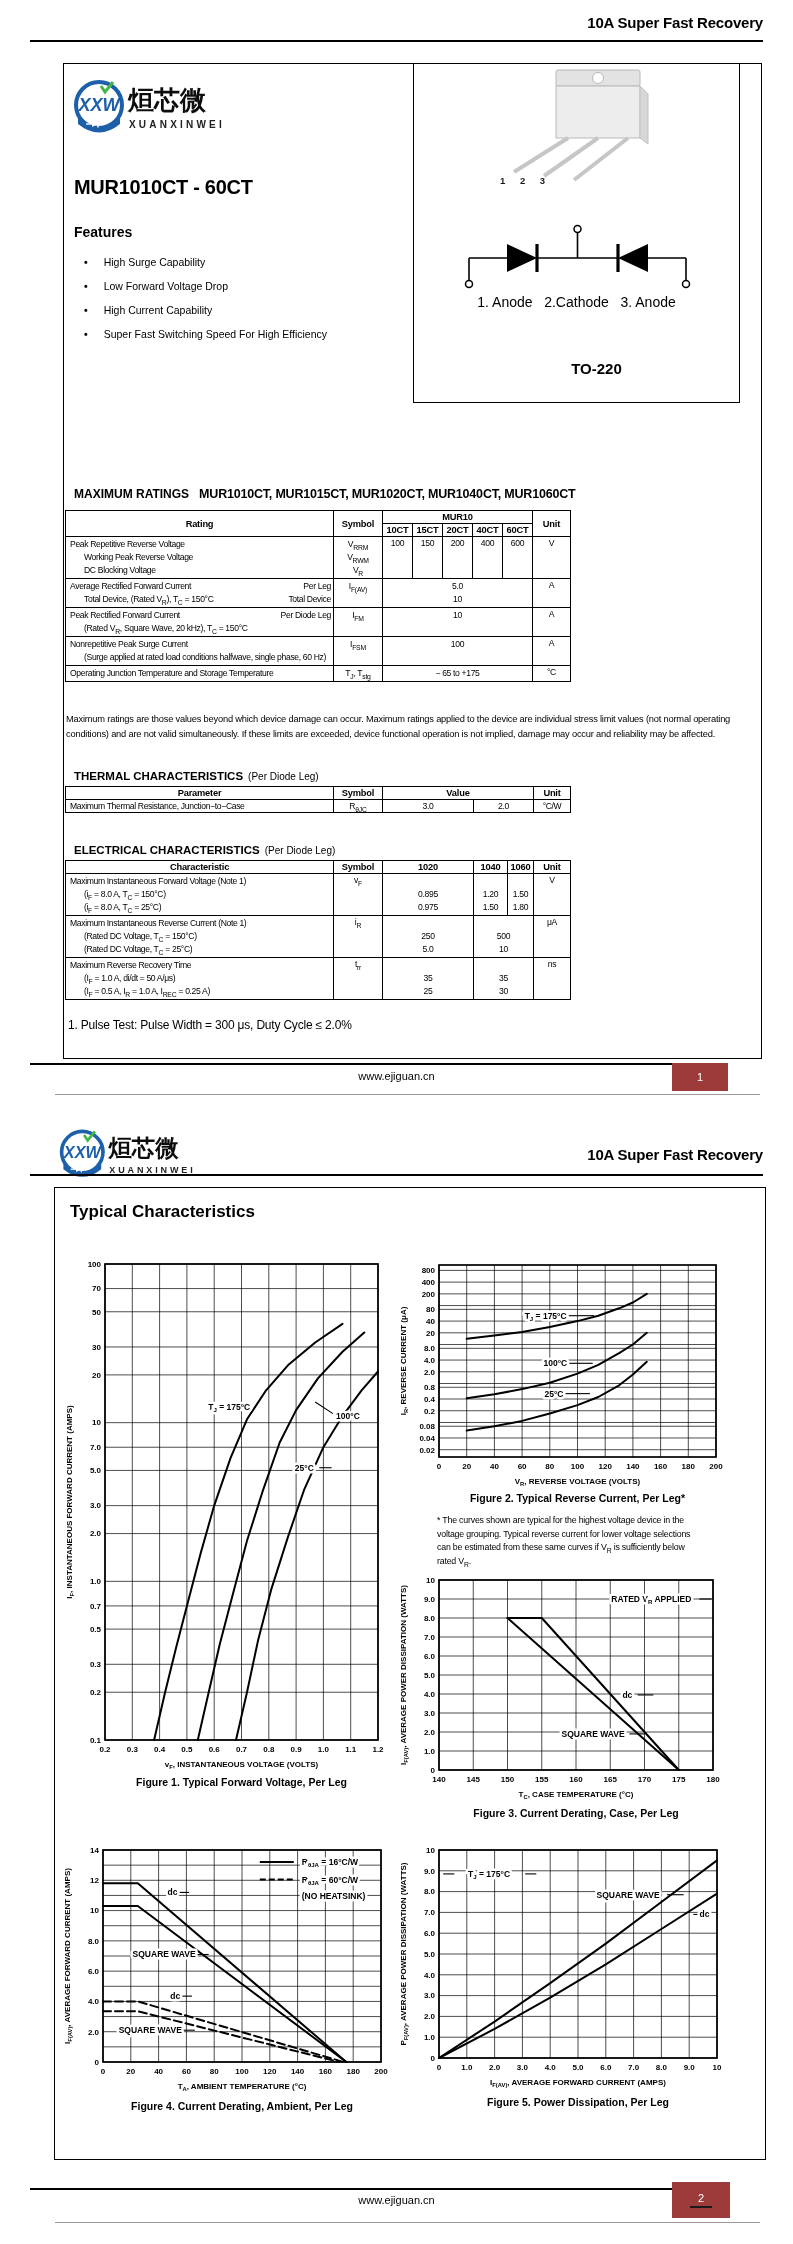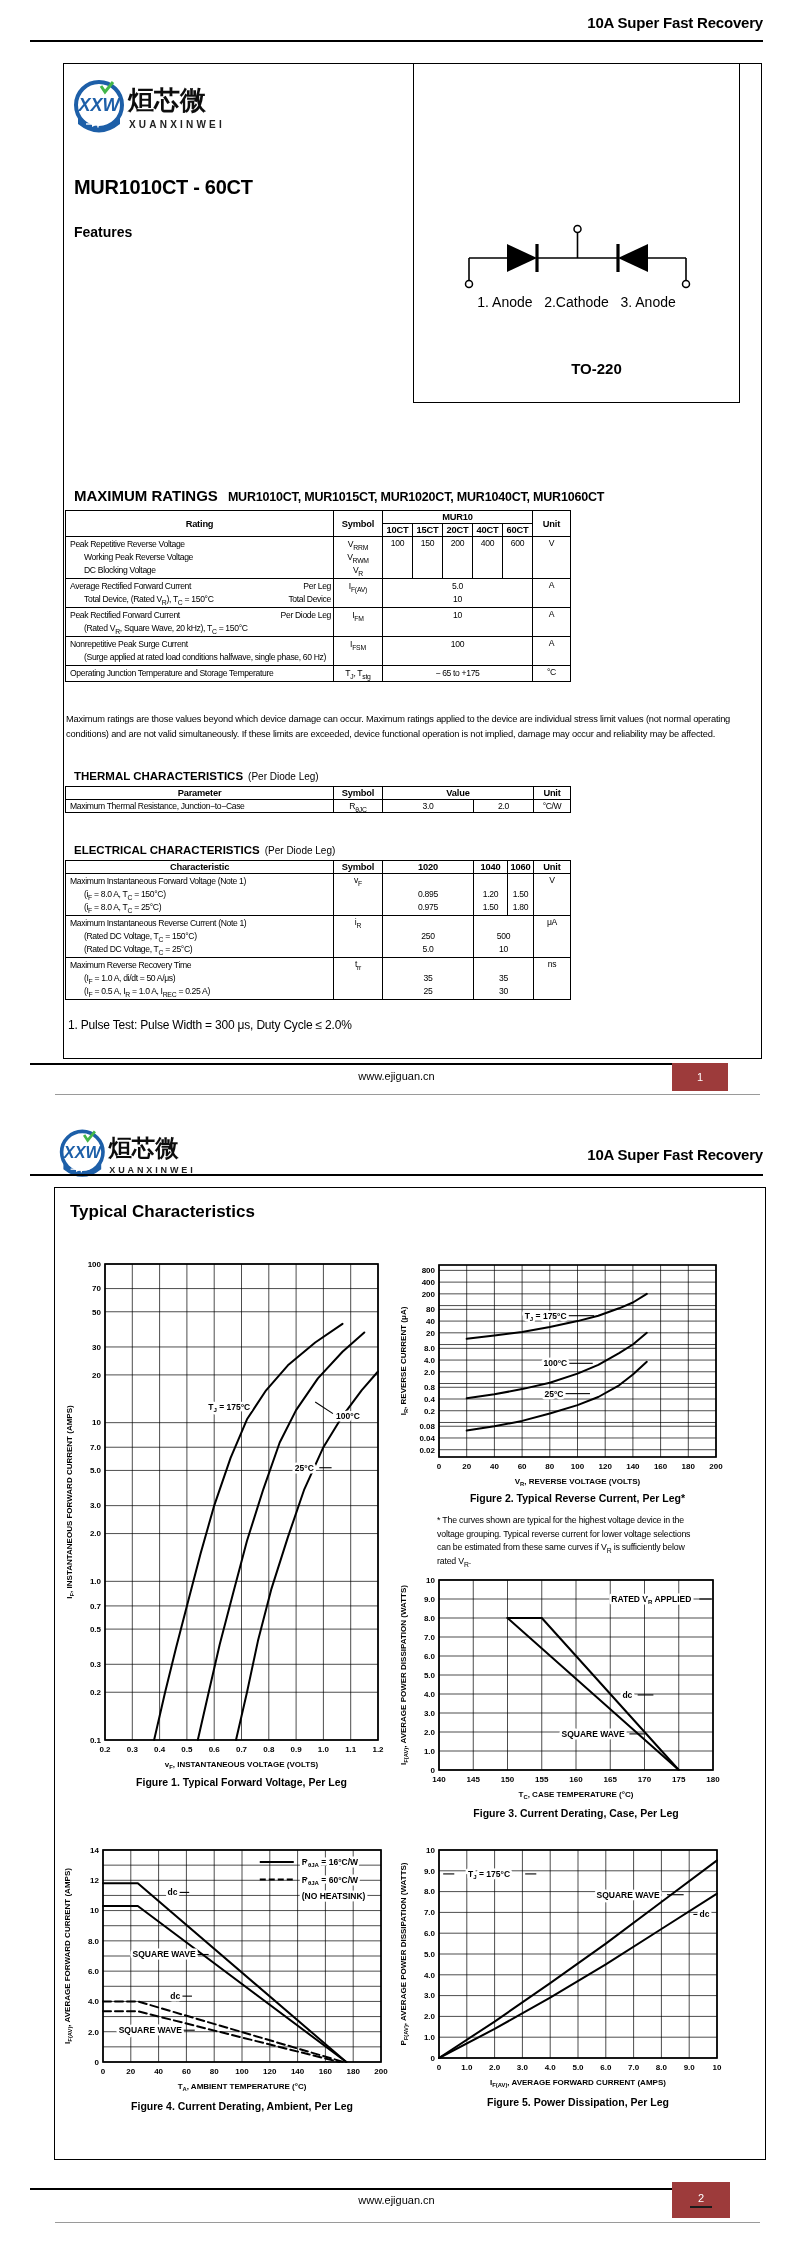--- a/index.html
+++ b/index.html
@@ -13,21 +13,21 @@
   .grayrule{position:absolute;background:#9a9a9a;}
   .frame{position:absolute;border:1.6px solid #000;}
   .part-title{font-size:20px;font-weight:bold;letter-spacing:-0.3px;}
   .features-title{font-size:14px;font-weight:bold;}
   ul.features{list-style:none;}
   ul.features li{font-size:10.5px;margin-bottom:12px;white-space:nowrap;}
   ul.features li::before{content:"•";font-weight:bold;margin-right:16px;}
   .pkg-name{font-size:15px;font-weight:bold;text-align:center;}
   .pin-names{font-size:14px;text-align:center;white-space:pre;}
   .sec-head{display:flex;align-items:baseline;white-space:nowrap;}
-  .sec-head .h-small{font-size:15px;font-weight:bold;}
+  .sec-head .h-small{font-size:12px;font-weight:bold;}
   .sec-head .h-models{font-size:12.5px;font-weight:bold;margin-left:10px;letter-spacing:-0.2px;}
   .sec-head .h-big{font-size:11.5px;font-weight:bold;}
   .sec-head .h-suffix{font-size:10px;margin-left:5px;}
   table{border-collapse:collapse;table-layout:fixed;background:#fff;}
   td,th{border:1px solid #000;font-size:8.6px;letter-spacing:-0.35px;padding:1px 2px 1px 4px;vertical-align:top;overflow:hidden;}
   th{font-size:9.3px;text-align:center;vertical-align:middle;padding:1px 1px;letter-spacing:-0.2px;}
   td.ctr{text-align:center;padding:1px 1px;}
   .tline{display:flex;justify-content:space-between;white-space:nowrap;line-height:13px;}
   .tline .ind{padding-left:14px;}
   .tline .rlab{margin-left:auto;padding-left:4px;}
@@ -62,21 +62,38 @@
     <line x1="14" y1="48" x2="20" y2="48" stroke="#fff" stroke-width="1.4"></line>
     <line x1="26" y1="48" x2="33" y2="48" stroke="#fff" stroke-width="1.4"></line>
     <text x="27" y="35" text-anchor="middle" font-size="18" font-weight="bold" font-style="italic" fill="#1d5fa8">XXW</text>
     <polyline points="29,10 33,16 41,6" fill="none" stroke="#43b649" stroke-width="3"></polyline>
     <text x="56" y="33" font-size="26" font-weight="bold" fill="#0d0d0d">烜芯微</text>
     <text x="57" y="52" font-size="10" letter-spacing="3.2" font-weight="bold" fill="#222">XUANXINWEI</text>
   </svg></div>
 
     <div class="abs part-title" style="left:74px;top:176px;">MUR1010CT - 60CT</div>
     <div class="abs features-title" style="left:74px;top:224px;">Features</div>
-
+    <ul class="features abs" id="features-list" style="left:84px;top:256px;">
+        <li>High Surge Capability</li>
+        <li>Low Forward Voltage Drop</li>
+        <li>High Current Capability</li>
+        <li>Super Fast Switching Speed For High Efficiency</li>
+      </ul>
+
+    <div class="abs" id="package-drawing" style="left:470px;top:64px;">
+  <svg width="205" height="130" viewBox="0 0 205 130">
+    <rect x="86" y="6" width="84" height="16" rx="2" fill="#e3e3e3" stroke="#b9b9b9"></rect>
+    <circle cx="128" cy="14" r="5.5" fill="#fff" stroke="#b9b9b9"></circle>
+    <rect x="86" y="22" width="84" height="52" fill="#ededed" stroke="#b9b9b9"></rect>
+    <polygon points="170,22 178,30 178,80 170,74" fill="#d7d7d7" stroke="#c2c2c2"></polygon>
+    <line x1="98" y1="74" x2="44" y2="108" stroke="#c6c6c6" stroke-width="4"></line>
+    <line x1="128" y1="74" x2="74" y2="112" stroke="#c6c6c6" stroke-width="4"></line>
+    <line x1="158" y1="74" x2="104" y2="116" stroke="#c6c6c6" stroke-width="4"></line>
+    <text x="30" y="120" font-size="9.5" font-weight="bold" letter-spacing="6" fill="#1a1a1a">1 2 3</text>
+  </svg></div>
     <div class="abs" id="diode-symbol" style="left:455px;top:220px;">
   <svg width="245" height="76" viewBox="0 0 245 76">
     <circle cx="14" cy="64" r="3.5" fill="#fff" stroke="#000" stroke-width="1.5"></circle>
     <line x1="14" y1="60.5" x2="14" y2="38" stroke="#000" stroke-width="1.6"></line>
     <line x1="14" y1="38" x2="52" y2="38" stroke="#000" stroke-width="1.6"></line>
     <polygon points="52,24 52,52 82,38" fill="#000"></polygon>
     <line x1="82" y1="24" x2="82" y2="52" stroke="#000" stroke-width="3.2"></line>
     <line x1="82" y1="38" x2="163" y2="38" stroke="#000" stroke-width="1.6"></line>
     <line x1="122.5" y1="38" x2="122.5" y2="12" stroke="#000" stroke-width="1.6"></line>
     <circle cx="122.5" cy="9" r="3.5" fill="#fff" stroke="#000" stroke-width="1.5"></circle>

